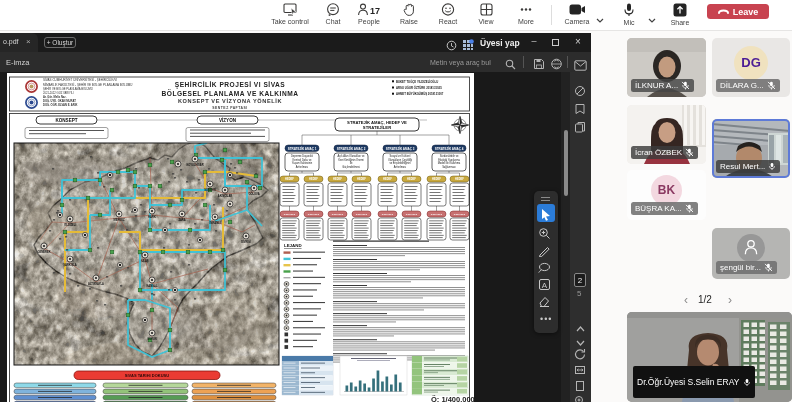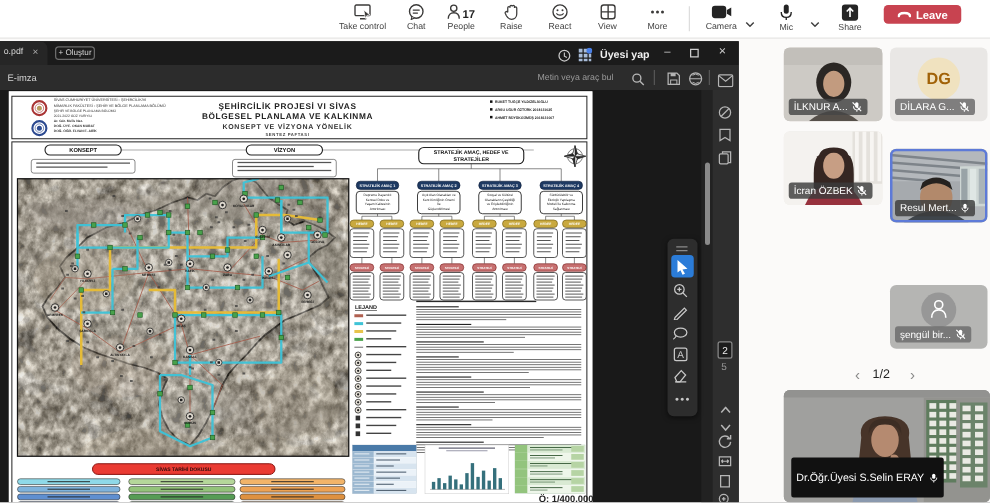--- a/index.html
+++ b/index.html
@@ -994,21 +994,21 @@
         <ellipse cx="40" cy="29" rx="8.5" ry="10.5" fill="#c29b7f"></ellipse>
         <path d="M31,21 q9,-6 18,0 l-1.5,-5 q-7.5,-4 -15,0 z" fill="#2b2724"></path>
         <path d="M20,59 q20,-17 40,0 z" fill="#56504a"></path>
       </svg>
 <div class="lbl" style="background:rgba(70,70,70,.82)">İLKNUR A...<svg width="9" height="9" viewBox="0 0 10 10" style="flex:0 0 auto">
           <rect x="3.4" y="0.8" width="3" height="5" rx="1.5" fill="#fff"></rect>
           <path d="M2,4.5 c0,2.2 1.3,3.2 3,3.2 c1.7,0 3,-1 3,-3.2 M5,7.7 V9.4" stroke="#fff" stroke-width="0.9" fill="none"></path>
           <path d="M1.2,1 L8.8,8.8" stroke="#fff" stroke-width="1.1"></path>
         </svg></div></div>
 <div class="tile" style="left:712px;top:38px;width:78px;height:59px;background:#e9e7e5">
-<div class="abs" style="left:22px;top:8px;width:34px;height:34px;border-radius:50%;background:#f0e2bf;color:#a16207;font-size:13px;font-weight:bold;text-align:center;line-height:34px">DG</div>
+<div class="abs" style="left:22px;top:8px;width:34px;height:34px;border-radius:50%;background:#f0e2bf;color:#4c1d95;font-size:13px;font-weight:bold;text-align:center;line-height:34px">DG</div>
 <div class="lbl" style="background:rgba(112,112,112,.88)">DİLARA G...<svg width="9" height="9" viewBox="0 0 10 10" style="flex:0 0 auto">
           <rect x="3.4" y="0.8" width="3" height="5" rx="1.5" fill="#fff"></rect>
           <path d="M2,4.5 c0,2.2 1.3,3.2 3,3.2 c1.7,0 3,-1 3,-3.2 M5,7.7 V9.4" stroke="#fff" stroke-width="0.9" fill="none"></path>
           <path d="M1.2,1 L8.8,8.8" stroke="#fff" stroke-width="1.1"></path>
         </svg></div>
     </div>
 <div class="tile" style="left:627px;top:105px;width:79px;height:59px;background:#efece9">
 <svg width="79" height="59" viewBox="0 0 79 59">
         <rect width="79" height="59" fill="#f4f2ef"></rect>
         <rect x="55" y="0" width="24" height="42" fill="#e4e1dc"></rect>
@@ -1043,20 +1043,28 @@
         <rect x="0" y="26" width="56" height="33" fill="#a6aaae"></rect>
         <ellipse cx="37" cy="39" rx="13" ry="14.5" fill="#b2896b"></ellipse>
         <path d="M24,33 q13,-11 26,0 l-2,-6 q-11,-8 -22,0 z" fill="#26221f"></path>
         <path d="M11,59 q26,-19 52,0 z" fill="#3f454b"></path>
       </svg>
 <div class="lbl" style="background:rgba(60,60,60,.82)">Resul Mert...<svg width="8" height="9" viewBox="0 0 10 10" style="flex:0 0 auto">
           <rect x="3.4" y="0.5" width="3.2" height="5.2" rx="1.6" fill="#fff"></rect>
           <path d="M2,4.5 c0,2.2 1.3,3.2 3,3.2 c1.7,0 3,-1 3,-3.2 M5,7.7 V9.4" stroke="#fff" stroke-width="0.9" fill="none"></path>
         </svg></div>
 <div class="abs" style="left:0;top:0;width:78px;height:59px;border:2px solid #5d7ad8;border-radius:5px"></div></div>
+<div class="tile" style="left:627px;top:170px;width:79px;height:50px;background:#fdfdfd">
+<div class="abs" style="left:24px;top:5px;width:31px;height:31px;border-radius:50%;background:#f3d8e0;color:#8b3a62;font-size:12px;font-weight:bold;text-align:center;line-height:31px">BK</div>
+<div class="lbl" style="background:rgba(112,112,112,.88)">BÜŞRA KA...<svg width="9" height="9" viewBox="0 0 10 10" style="flex:0 0 auto">
+          <rect x="3.4" y="0.8" width="3" height="5" rx="1.5" fill="#fff"></rect>
+          <path d="M2,4.5 c0,2.2 1.3,3.2 3,3.2 c1.7,0 3,-1 3,-3.2 M5,7.7 V9.4" stroke="#fff" stroke-width="0.9" fill="none"></path>
+          <path d="M1.2,1 L8.8,8.8" stroke="#fff" stroke-width="1.1"></path>
+        </svg></div>
+    </div>
 <div class="tile" style="left:712px;top:228px;width:78px;height:51px;background:#b5b5b3">
 <div class="abs" style="left:25px;top:6px;width:28px;height:28px;border-radius:50%;background:#979797"></div>
 <svg class="abs" style="left:31px;top:11px" width="16" height="19" viewBox="0 0 17 20">
         <circle cx="8.5" cy="5" r="3.4" fill="none" stroke="#fff" stroke-width="1.4"></circle>
         <path d="M2.5,16 c0,-4.4 2.7,-6.6 6,-6.6 c3.3,0 6,2.2 6,6.6" fill="none" stroke="#fff" stroke-width="1.4"></path>
       </svg>
 <div class="lbl" style="background:rgba(112,112,112,.88)">şengül bir...<svg width="9" height="9" viewBox="0 0 10 10" style="flex:0 0 auto">
           <rect x="3.4" y="0.8" width="3" height="5" rx="1.5" fill="#fff"></rect>
           <path d="M2,4.5 c0,2.2 1.3,3.2 3,3.2 c1.7,0 3,-1 3,-3.2 M5,7.7 V9.4" stroke="#fff" stroke-width="0.9" fill="none"></path>
           <path d="M1.2,1 L8.8,8.8" stroke="#fff" stroke-width="1.1"></path>

